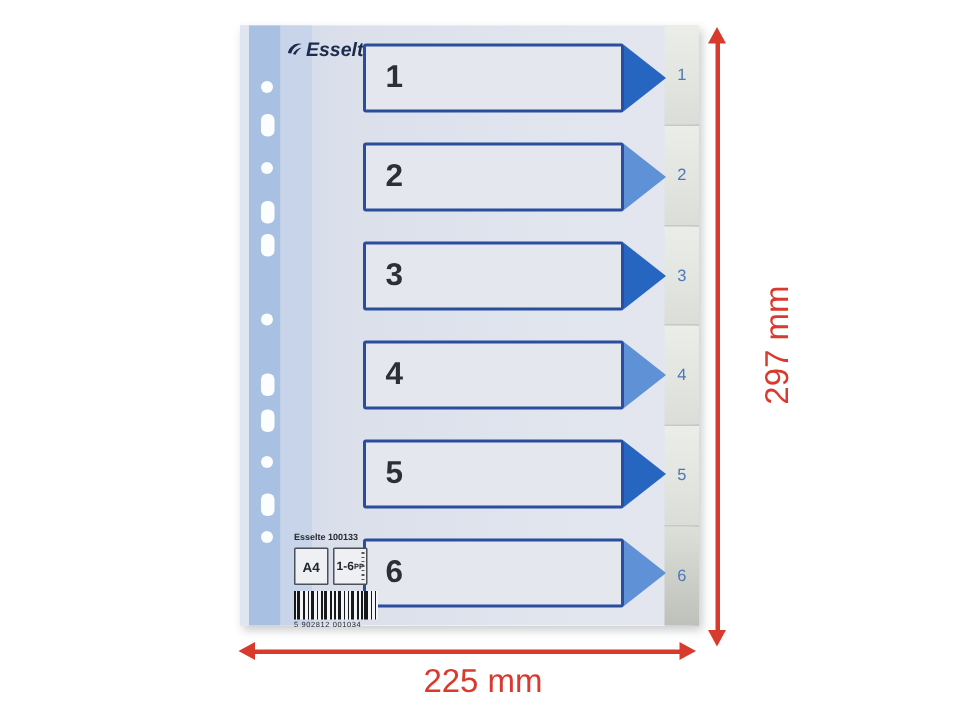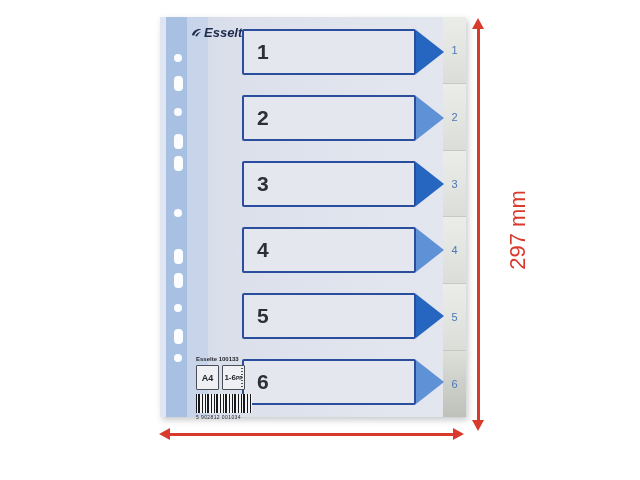--- a/index.html
+++ b/index.html
@@ -180,14 +180,15 @@
   </div>
 
   <div class="dim dim-vline"></div>
   <div class="head head-up"></div>
   <div class="head head-down"></div>
   <div class="dim-label dim-v-label">297 mm</div>
 
   <div class="dim dim-hline"></div>
   <div class="head head-left"></div>
   <div class="head head-right"></div>
+  <div class="dim-label dim-h-label">225 mm</div>
 
 </div>
 
 </body></html>

